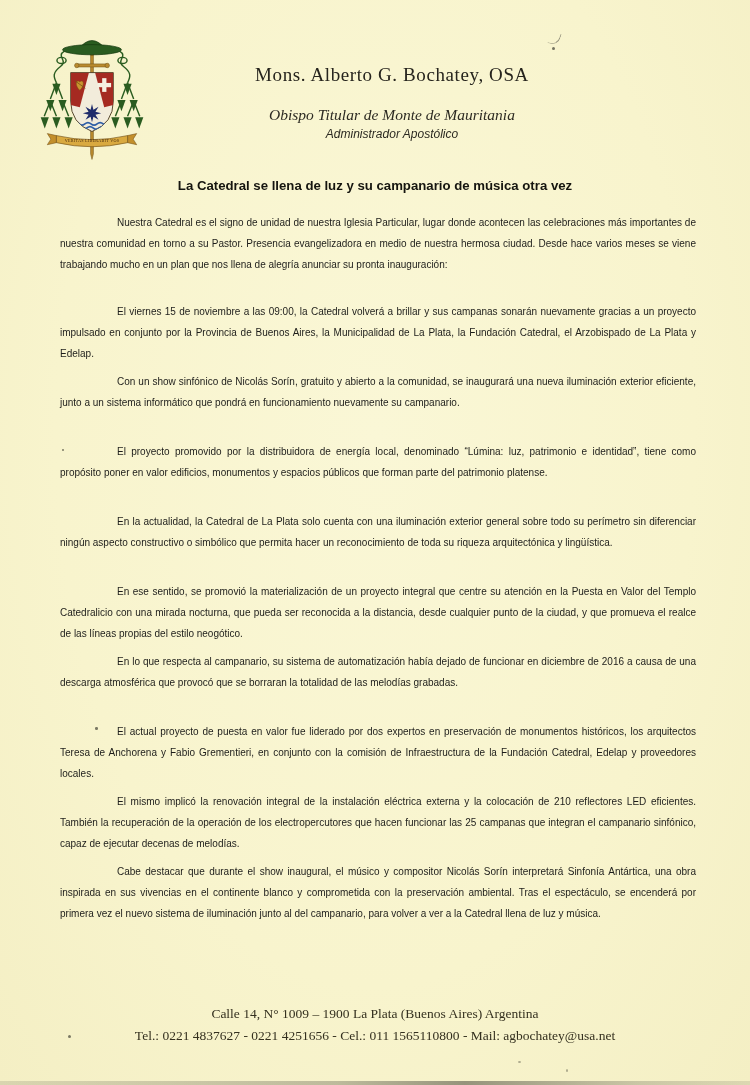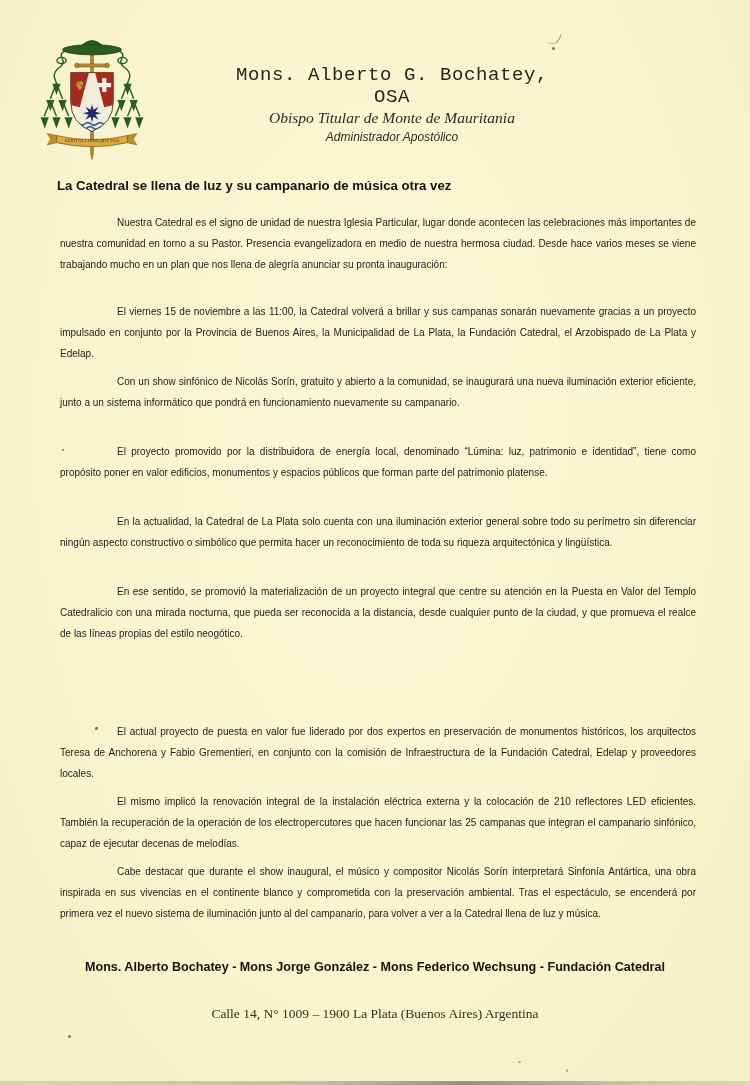--- a/index.html
+++ b/index.html
@@ -9,35 +9,35 @@
     margin:0 auto;
     background:radial-gradient(ellipse at 50% 40%, #faf7d6 0%, #f8f4cd 60%, #f4efc4 100%);
     font-family:"Liberation Sans", sans-serif;
     color:#1d1d1a;
     overflow:hidden;
   }
   
   .coa{position:absolute;left:40px;top:36px;width:104px;height:126px;}
   .header-text{position:absolute;left:212px;top:64px;width:360px;text-align:center;}
   .bishop-name{
-    font-family:Liberation Mono, monospace;
+    font-family:Liberation Serif, serif;
     font-size:19px;letter-spacing:.6px;color:#26241d;
   }
   .bishop-sub{
     font-family:"Liberation Serif", serif;font-style:italic;
-    font-size:15.5px;color:#2c2a22;margin-top:1px;
+    font-size:15.5px;color:#2c2a22;margin-top:20px;
   }
   .bishop-sub3{
     font-family:"Liberation Sans", sans-serif;font-style:italic;
     font-size:12px;color:#2c2a22;margin-top:3px;
   }
   
   .doc-title{
     position:absolute;left:57px;top:178px;width:636px;
-    font-weight:bold;font-size:13.2px;color:#15150f;
+    text-align:center;font-weight:bold;font-size:13.2px;color:#15150f;
   }
   .para{
     position:absolute;left:60px;width:636px;margin:0;
     font-size:10px;line-height:21px;text-align:justify;
     text-indent:57px;color:#1d1d1a;
   }
   .signature{
     position:absolute;left:57px;top:960px;width:636px;
     text-align:center;font-weight:bold;font-size:12.6px;color:#15150f;
   }
@@ -148,32 +148,33 @@
 
   <div class="header-text">
     <div class="bishop-name">Mons. Alberto G. Bochatey, OSA</div>
     <div class="bishop-sub">Obispo Titular de Monte de Mauritania</div>
     <div class="bishop-sub3">Administrador Apostólico</div>
   </div>
 
   <div class="doc-title">La Catedral se llena de luz y su campanario de música otra vez</div>
 
   <p class="para" style="top:212px">Nuestra Catedral es el signo de unidad de nuestra Iglesia Particular, lugar donde acontecen las celebraciones más importantes de nuestra comunidad en torno a su Pastor. Presencia evangelizadora en medio de nuestra hermosa ciudad.  Desde hace varios meses se viene trabajando mucho en un plan que nos llena de alegría anunciar su pronta inauguración:</p>
-  <p class="para" style="top:301px">El viernes 15 de noviembre a las 11:00, la Catedral volverá a brillar y sus campanas sonarán nuevamente gracias a un proyecto impulsado en conjunto por la Provincia de Buenos Aires, la Municipalidad de La Plata, la Fundación Catedral, el Arzobispado de La Plata y Edelap.</p>
+  <p class="para" style="top:301px">El viernes 15 de noviembre a las 09:00, la Catedral volverá a brillar y sus campanas sonarán nuevamente gracias a un proyecto impulsado en conjunto por la Provincia de Buenos Aires, la Municipalidad de La Plata, la Fundación Catedral, el Arzobispado de La Plata y Edelap.</p>
   <p class="para" style="top:441px">El proyecto promovido por la distribuidora de energía local, denominado “Lúmina: luz, patrimonio e identidad”, tiene como propósito poner en valor edificios, monumentos y espacios públicos que forman parte del patrimonio platense.</p>
   <p class="para" style="top:371px">Con un show sinfónico de Nicolás Sorín, gratuito y abierto a la comunidad, se inaugurará una nueva iluminación exterior eficiente, junto a un sistema informático que pondrá en funcionamiento nuevamente su campanario.</p>
   <p class="para" style="top:581px">En ese sentido, se promovió la materialización de un proyecto integral que centre su atención en la Puesta en Valor del Templo Catedralicio con una mirada nocturna, que pueda ser reconocida a la distancia, desde cualquier punto de la ciudad, y que promueva el realce de las líneas propias del estilo neogótico.</p>
   <p class="para" style="top:511px">En la actualidad, la Catedral de La Plata solo cuenta con una iluminación exterior general sobre todo su perímetro sin diferenciar ningún aspecto constructivo o simbólico que permita hacer un reconocimiento de toda su riqueza arquitectónica y lingüística.</p>
+  <p class="para" style="top:651px">En lo que respecta al campanario, su sistema de automatización había dejado de funcionar en diciembre de 2016 a causa de una descarga atmosférica que provocó que se borraran la totalidad de las melodías grabadas.</p>
   <p class="para" style="top:721px">El actual proyecto de puesta en valor fue liderado por dos expertos en preservación de monumentos históricos, los arquitectos Teresa de Anchorena y Fabio Grementieri, en conjunto con la comisión de Infraestructura de la Fundación Catedral, Edelap y proveedores locales.</p>
   <p class="para" style="top:791px">El mismo implicó la renovación integral de la instalación eléctrica externa y la colocación de 210 reflectores LED eficientes. También la recuperación de la operación de los electropercutores que hacen funcionar las 25 campanas que integran el campanario sinfónico, capaz de ejecutar decenas de melodías.</p>
   <p class="para" style="top:861px">Cabe destacar que durante el show inaugural, el músico y compositor Nicolás Sorín interpretará Sinfonía Antártica, una obra inspirada en sus vivencias en el continente blanco y comprometida con la preservación ambiental. Tras el espectáculo, se encenderá por primera vez el nuevo sistema de iluminación junto al del campanario, para volver a ver a la Catedral llena de luz y música.</p>
 
-  <div class="signature">Mons. Alberto Bochatey - Mons Jorge González - Mons Federico Wechsung  - Fundación Catedral</div>
 
   <div class="footer-line footer-address">Calle 14, N° 1009 – 1900 La Plata (Buenos Aires) Argentina</div>
+  <div class="footer-line footer-contact">Tel.: 0221 4837627 - 0221 4251656 - Cel.: 011 1565110800 - Mail: agbochatey@usa.net</div>
 
   <div class="squiggle"></div>
   <div class="squiggle-dot"></div>
   <div class="speck" style="left:62px;top:449px;width:2px;height:2px;"></div>
   <div class="speck" style="left:95px;top:727px;width:2.5px;height:2.5px;"></div>
   <div class="speck" style="left:68px;top:1035px;width:3px;height:3px;"></div>
   <div class="speck" style="left:518px;top:1061px;width:3px;height:2px;opacity:.6;"></div>
   <div class="speck" style="left:566px;top:1069px;width:2px;height:3px;opacity:.6;"></div>
   <div class="scan-edge"></div>
 

